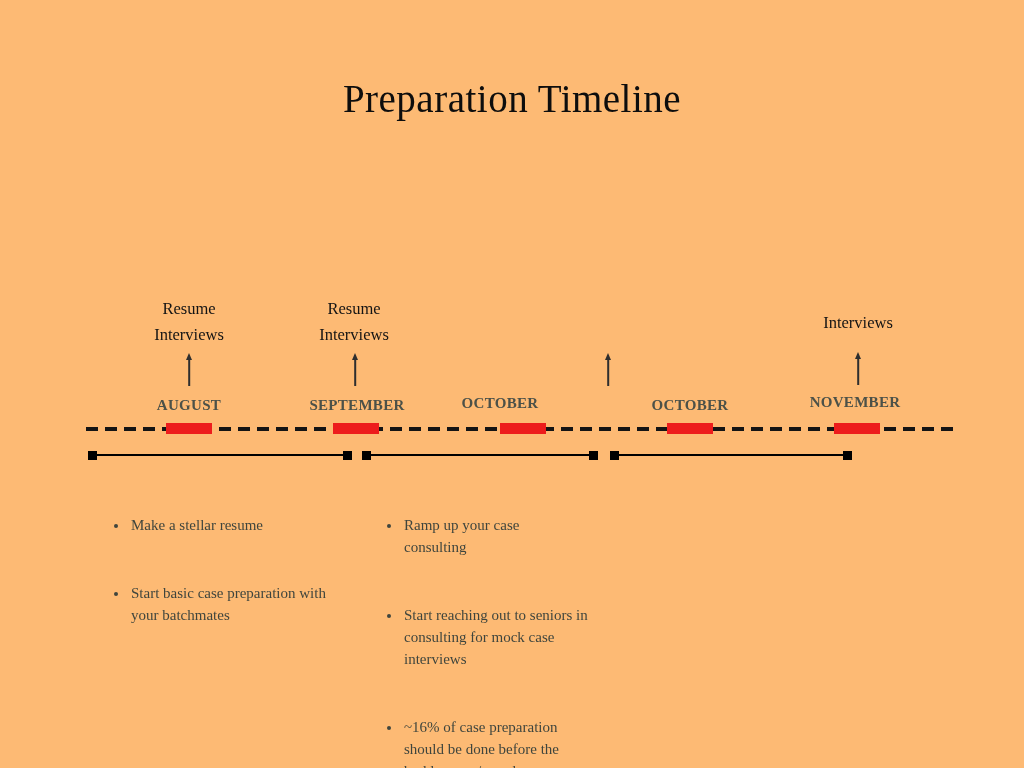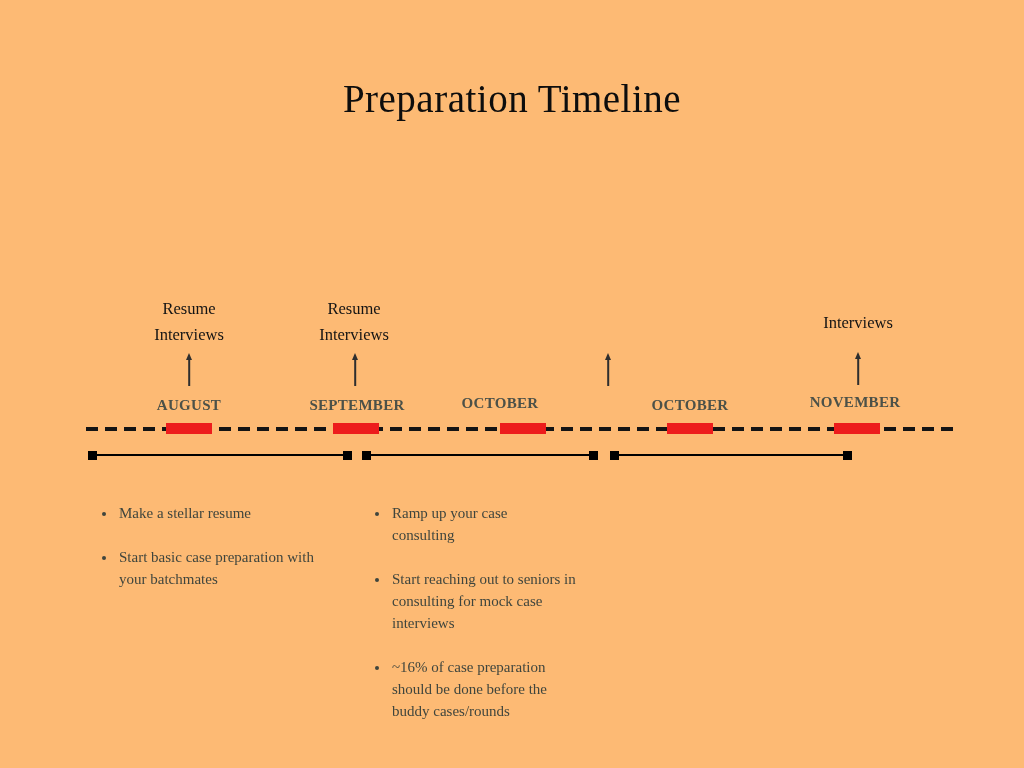--- a/index.html
+++ b/index.html
@@ -71,21 +71,21 @@
   .bracket::after  { right:-2px; }
   .bk0 { left:90px;  width:260px; }
   .bk1 { left:364px; width:232px; }
   .bk2 { left:612px; width:238px; }
   
   .bullets {
     position:absolute; margin:0; padding:0 0 0 19px;
     font-size:15px; line-height:22px; color:var(--body-text,#3f453d);
     white-space:pre-line; list-style:disc outside;
   }
-  .bullets li { margin:0; padding-left:2px; }
+  .bullets li { margin:12px; padding-left:2px; }
   .bl0 { left:98px;  top:480px; width:252px; }
   .bl1 { left:371px; top:480px; width:238px; }
   .bl2 { left:631px; top:476px; width:224px; }
 </style>
 </head>
 <body>
 
 <div class="slide">
 
   <h1 class="title">Preparation Timeline</h1>

